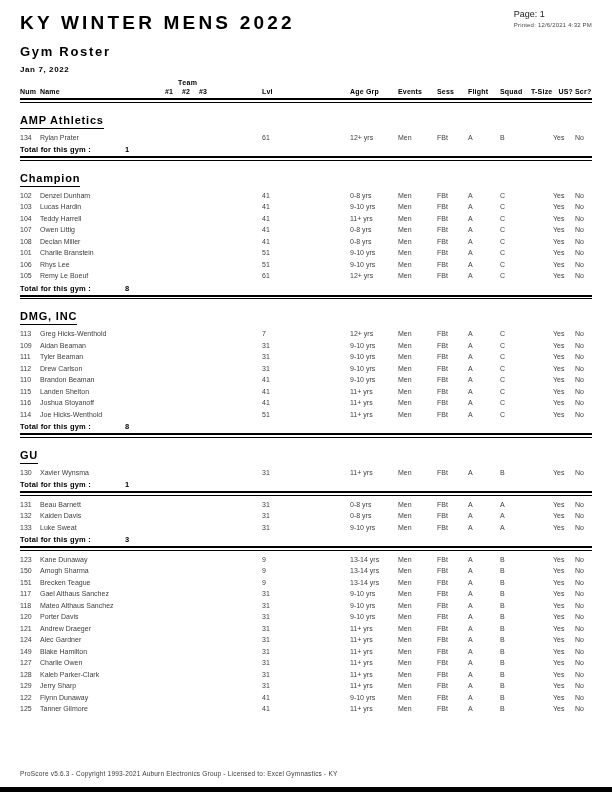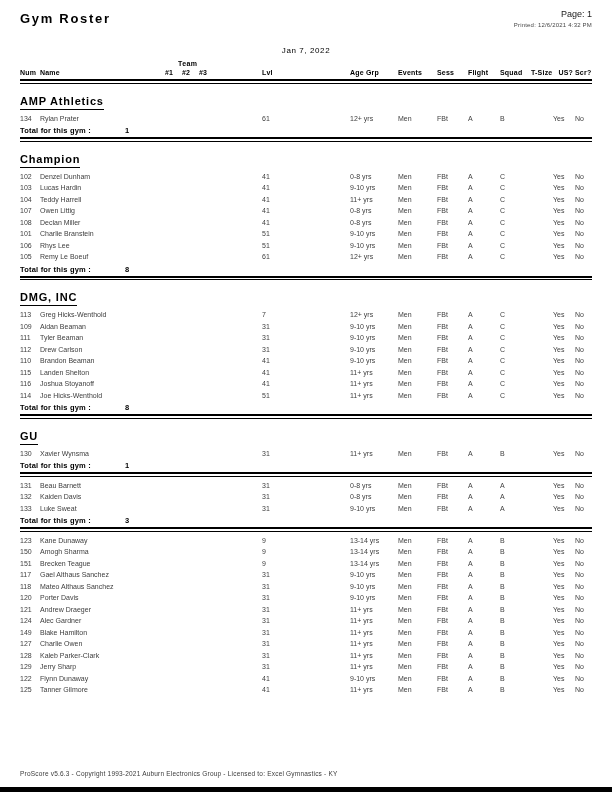--- a/index.html
+++ b/index.html
@@ -5,25 +5,25 @@
   * { margin:0; padding:0; box-sizing:border-box; }
   html,body { background:#e8e8e8; }
   body { font-family:"Liberation Sans", sans-serif; }
   .page {
     position:relative; width:612px; height:792px; background:#ffffff;
     overflow:hidden; margin:0 auto; color:#000;
   }
   .content { padding:0 20px; --cols:20px 125px 17px 17px 17px 46px 88px 48px 39px 31px 32px 31px 22px 22px 17px; }
 
   .report-title { margin-top:12px; font-size:19px; font-weight:bold; letter-spacing:3.2px; line-height:21px; white-space:nowrap; }
-  .page-info { position:absolute; top:9px; right:20px; text-align:right; }
+  .page-info { position:absolute; top:9px; right:20px; text-align:left; }
   .page-label { font-size:9px; color:#1a1a1a; line-height:11px; }
   .printed-label { font-size:6px; color:#474747; line-height:8px; margin-top:1px; letter-spacing:0.2px; }
   .report-subtitle { margin-top:12px; font-size:13px; font-weight:bold; letter-spacing:1.7px; line-height:14px; }
-  .report-date { margin-top:20px; font-size:8px; font-weight:normal; letter-spacing:0.6px; line-height:9px;text-align:center; }
+  .report-date { margin-top:6px; font-size:8px; font-weight:bold; letter-spacing:0.6px; line-height:9px; }
 
   .table-head { margin-top:5px; }
   .team-label { margin-left:158px; font-size:7px; font-weight:bold; letter-spacing:0.4px; line-height:8px; }
   .head-row { display:grid; grid-template-columns:var(--cols); font-size:7px; font-weight:bold; letter-spacing:0.2px; line-height:8px; margin-top:1px; white-space:nowrap; }
   .head-row .h-us { text-align:right; padding-right:2px; }
 
   .rule { margin-top:2px; height:4.5px; border-top:2.5px solid #000; border-bottom:1px solid #000; background:#fff; }
 
   .gym-heading { margin-top:9px; line-height:14px; }
   .gym-name { display:inline-block; font-size:11px; font-weight:bold; letter-spacing:0.8px; border-bottom:1.5px solid #000; padding-bottom:1px; }
@@ -39,20 +39,21 @@
 </head>
 <body>
 
 <div class="page">
   <div class="page-info">
     <div class="page-label">Page: 1</div>
     <div class="printed-label">Printed: 12/6/2021 4:32 PM</div>
   </div>
 
   <div class="content">
+    <div class="report-title">KY WINTER MENS 2022</div>
     <div class="report-subtitle">Gym Roster</div>
     <div class="report-date">Jan 7, 2022</div>
 
     <div class="table-head">
       <div class="team-label">Team</div>
       <div class="head-row">
         <span>Num</span>
         <span>Name</span>
         <span>#1</span>
         <span>#2</span>

